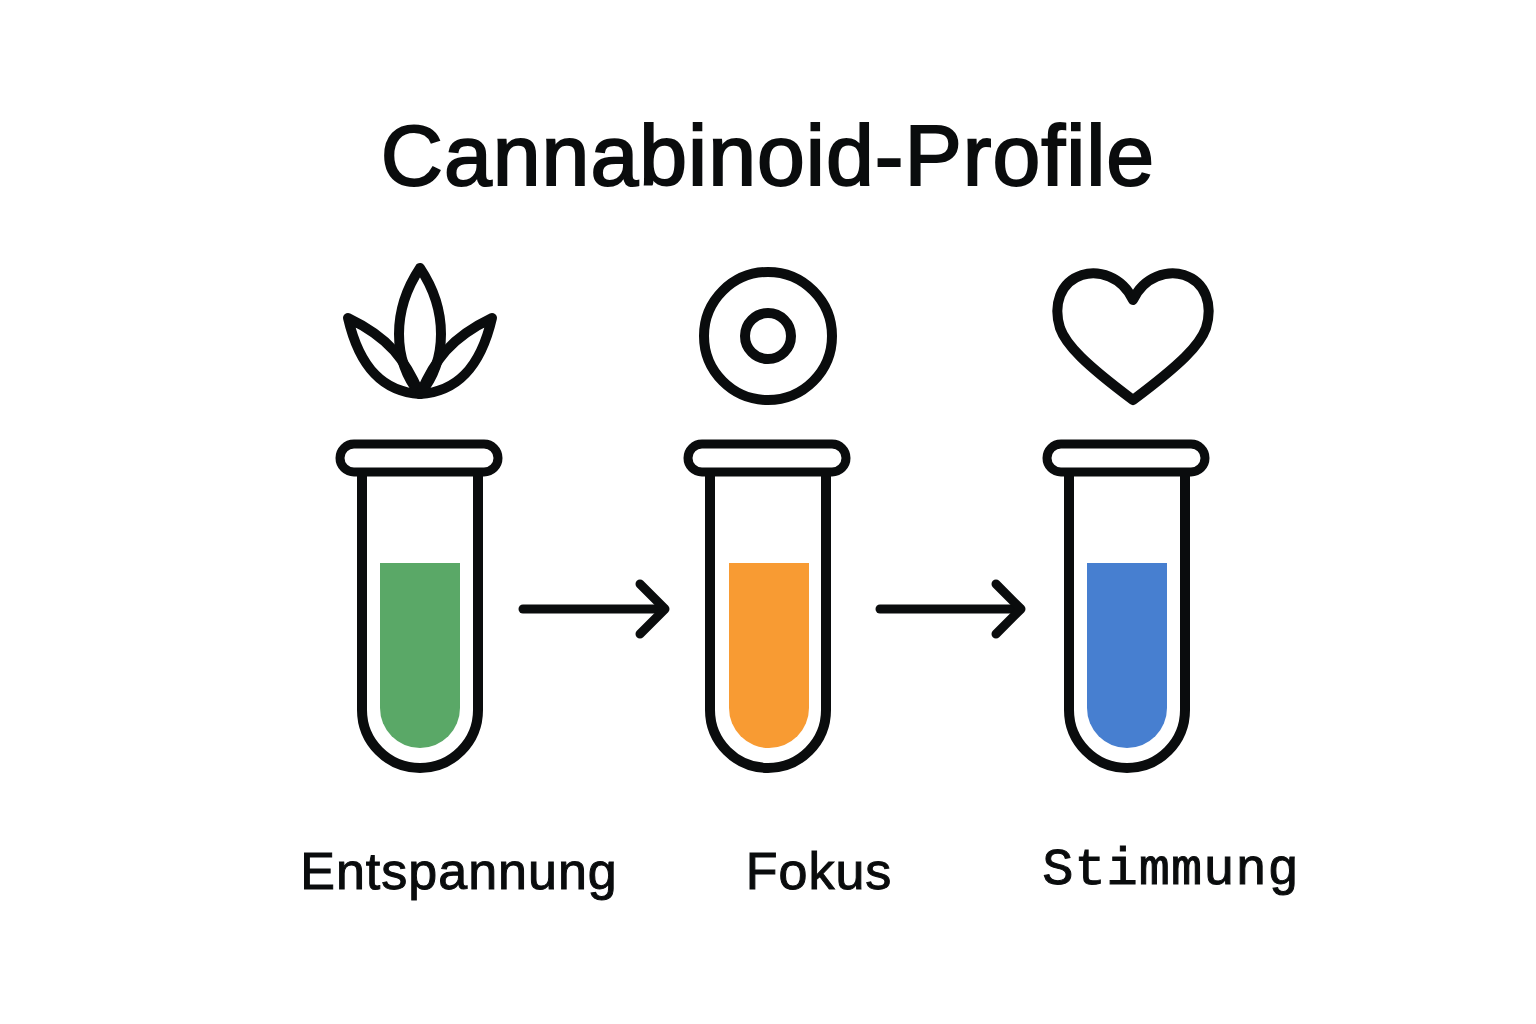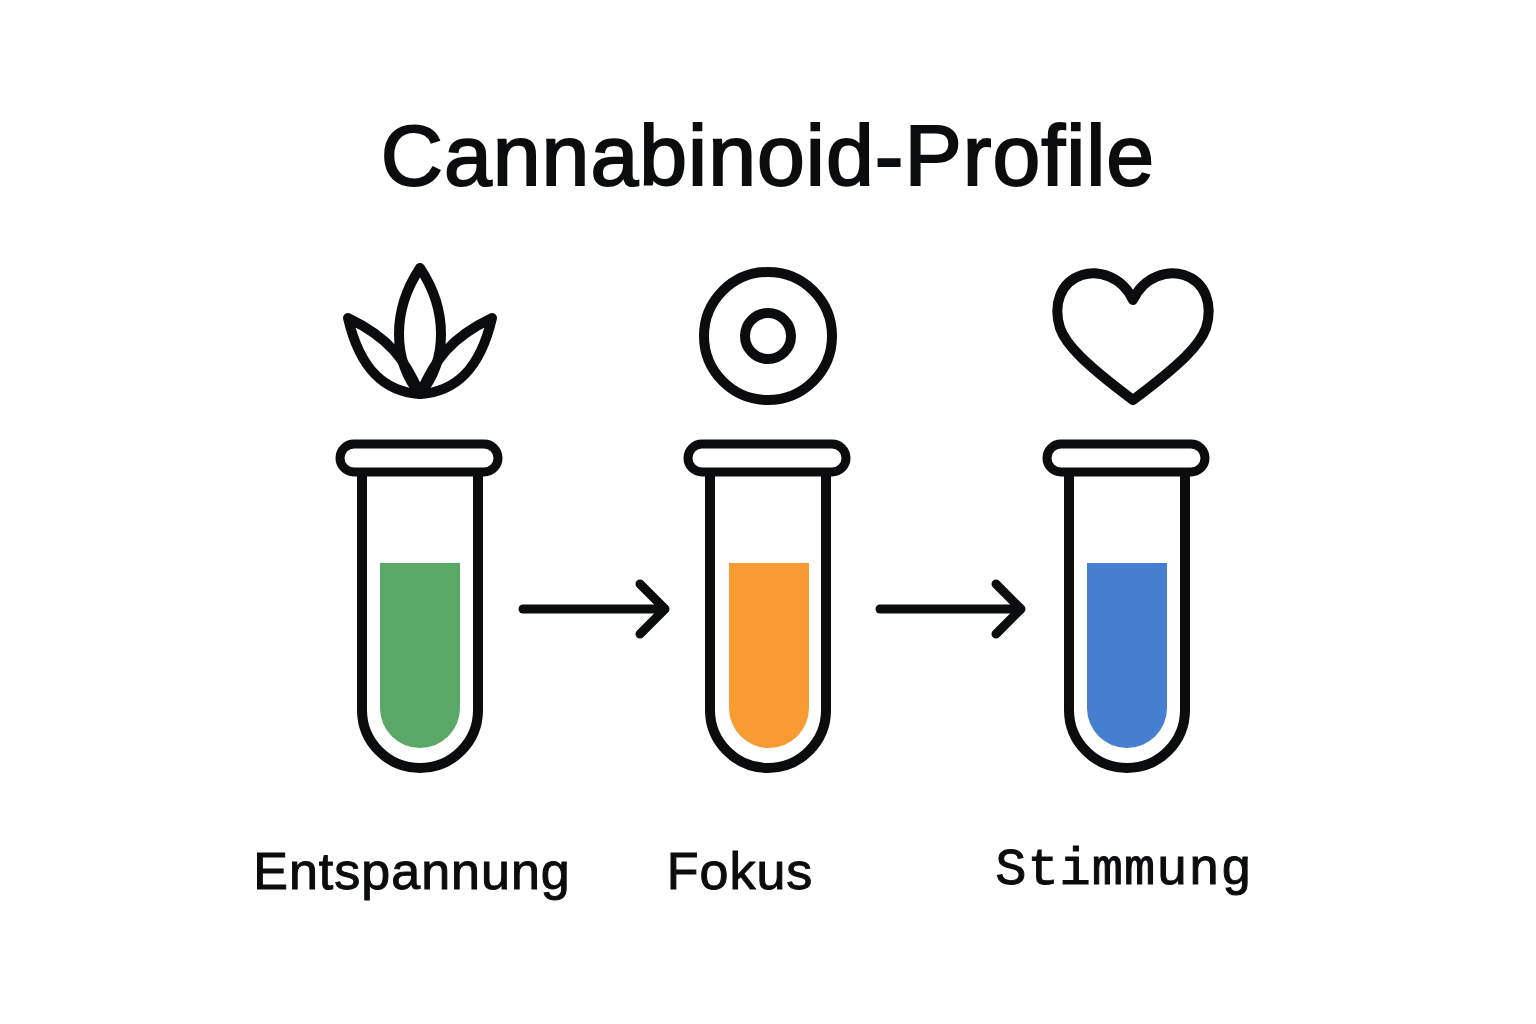--- a/index.html
+++ b/index.html
@@ -35,20 +35,21 @@
       height: 1024px;
     }
     .label {
       position: absolute;
       top: 836px;
       font-size: 52px;
       line-height: 70px;
       white-space: nowrap;
       transform: translateX(-50%);
       letter-spacing: 1px;
+      margin-left: 47px;
       -webkit-text-stroke: 1px #0a0c0d;
     }
   </style>
 </head>
 <body>
 
 <div class="title">Cannabinoid-Profile</div>
 
 <svg class="diagram" width="1536" height="1024" viewBox="0 0 1536 1024" xmlns="http://www.w3.org/2000/svg">
 
@@ -89,14 +90,14 @@
     <line x1="523" y1="609" x2="664" y2="609"></line>
     <polyline points="640,584 665,609 640,634"></polyline>
   </g>
   <g fill="none" stroke="#0a0c0d" stroke-width="9" stroke-linecap="round" stroke-linejoin="round">
     <line x1="880" y1="609" x2="1020" y2="609"></line>
     <polyline points="996,584 1021,609 996,634"></polyline>
   </g>
 </svg>
 
 <div class="label" style="left:412px;">Entspannung</div>
-<div class="label" style="left:740px;">Fokus</div>
+<div class="label" style="left:772px;">Fokus</div>
 <div class="label" style="left:1124px;font-family:Liberation Mono, monospace;">Stimmung</div>
 
 </body></html>

